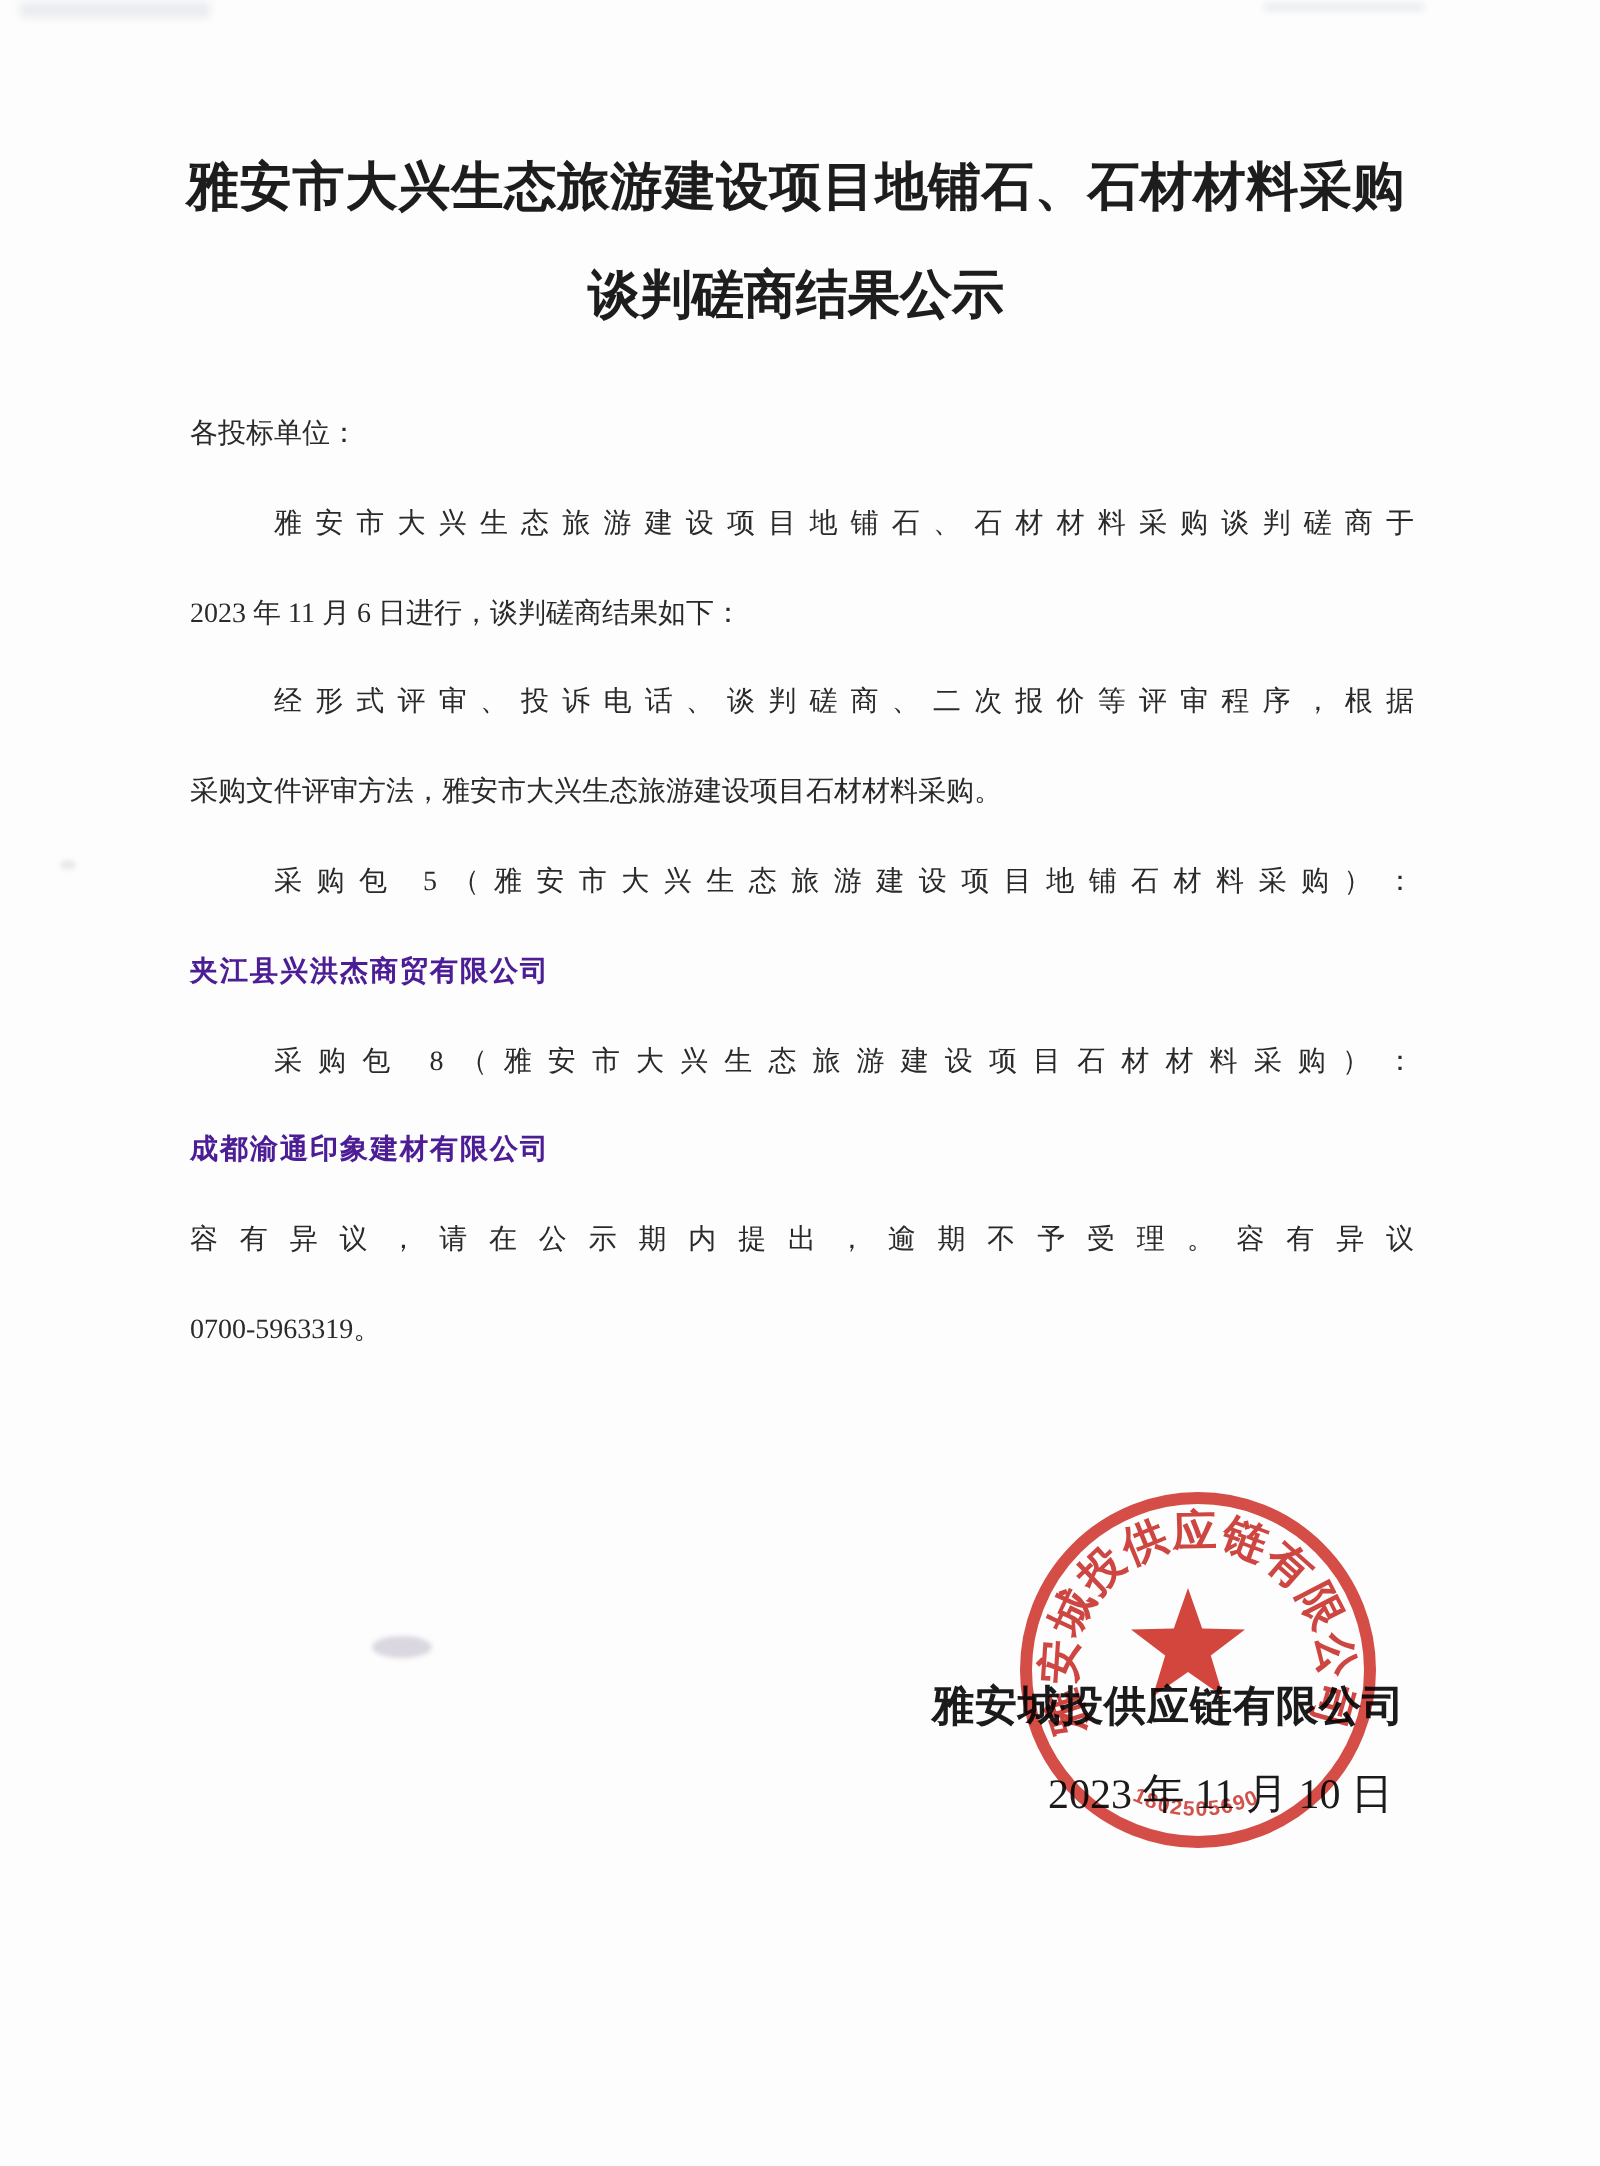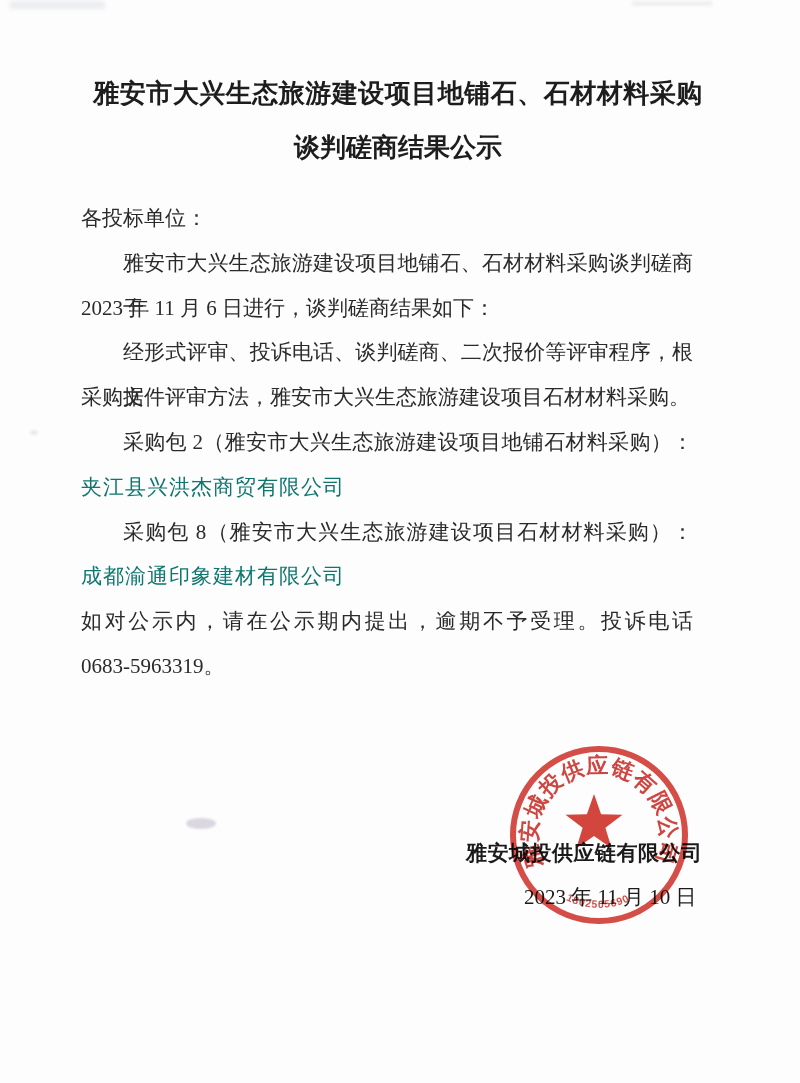--- a/index.html
+++ b/index.html
@@ -20,35 +20,35 @@
     position:absolute;left:92px;width:612px;
     text-align:center;
     font-size:26px;font-weight:bold;color:#1d1d1d;
     line-height:32px;margin:0;
     letter-spacing:0.5px;
   }
   .title-1{top:78px;}
   .title-2{top:132px;letter-spacing:0px;}
   
   .body-text{
-    position:absolute;left:81px;top:196px;width:612px;
-    font-size:21px;color:#2a2a2a;
+    position:absolute;left:95px;top:196px;width:612px;
+    font-size:14px;color:#2a2a2a;
   }
   .line{
     height:44.8px;line-height:44.8px;
     white-space:nowrap;
     box-sizing:border-box;
   }
   .line.just{
     white-space:normal;
     text-align:justify;
     text-align-last:justify;
   }
   .line.indent{padding-left:42px;}
-  .line.bold{font-weight:normal;color:#0f766e;letter-spacing:1px;}
+  .line.bold{font-weight:bold;color:#4c1d95;letter-spacing:1px;}
   
   .sig-company{
     position:absolute;left:466px;top:841px;
     font-size:21px;font-weight:bold;color:#1b1b1b;
     letter-spacing:0.5px;line-height:24px;
     white-space:nowrap;
   }
   .sig-date{
     position:absolute;left:524px;top:885px;
     font-size:21px;color:#1b1b1b;
@@ -97,26 +97,26 @@
 
   <h1 class="title-line title-1">雅安市大兴生态旅游建设项目地铺石、石材材料采购</h1>
   <h1 class="title-line title-2">谈判磋商结果公示</h1>
 
   <div class="body-text">
     <div class="line">各投标单位：</div>
     <div class="line indent just">雅安市大兴生态旅游建设项目地铺石、石材材料采购谈判磋商于</div>
     <div class="line">2023 年 11 月 6 日进行，谈判磋商结果如下：</div>
     <div class="line indent just">经形式评审、投诉电话、谈判磋商、二次报价等评审程序，根据</div>
     <div class="line">采购文件评审方法，雅安市大兴生态旅游建设项目石材材料采购。</div>
-    <div class="line indent just">采购包 2（雅安市大兴生态旅游建设项目地铺石材料采购）：</div>
+    <div class="line indent just">采购包 5（雅安市大兴生态旅游建设项目地铺石材料采购）：</div>
     <div class="line bold">夹江县兴洪杰商贸有限公司</div>
     <div class="line indent just">采购包 8（雅安市大兴生态旅游建设项目石材材料采购）：</div>
     <div class="line bold">成都渝通印象建材有限公司</div>
-    <div class="line just">如对公示内，请在公示期内提出，逾期不予受理。投诉电话</div>
-    <div class="line">0683-5963319。</div>
+    <div class="line just">容有异议，请在公示期内提出，逾期不予受理。容有异议</div>
+    <div class="line">0700-5963319。</div>
   </div>
 
   <div class="sig-company">雅安城投供应链有限公司</div>
   <div class="sig-date">2023 年 11 月 10 日</div>
 
   <svg class="stamp" viewBox="0 0 190 190" xmlns="http://www.w3.org/2000/svg" aria-hidden="true">
     <defs>
       <path id="arcTop" d="M 41.3 125 A 62 62 0 1 1 148.7 125" fill="none"></path>
       <path id="arcBottom" d="M 61.9 159 A 73 73 0 0 0 128.1 159" fill="none"></path>
     </defs>

